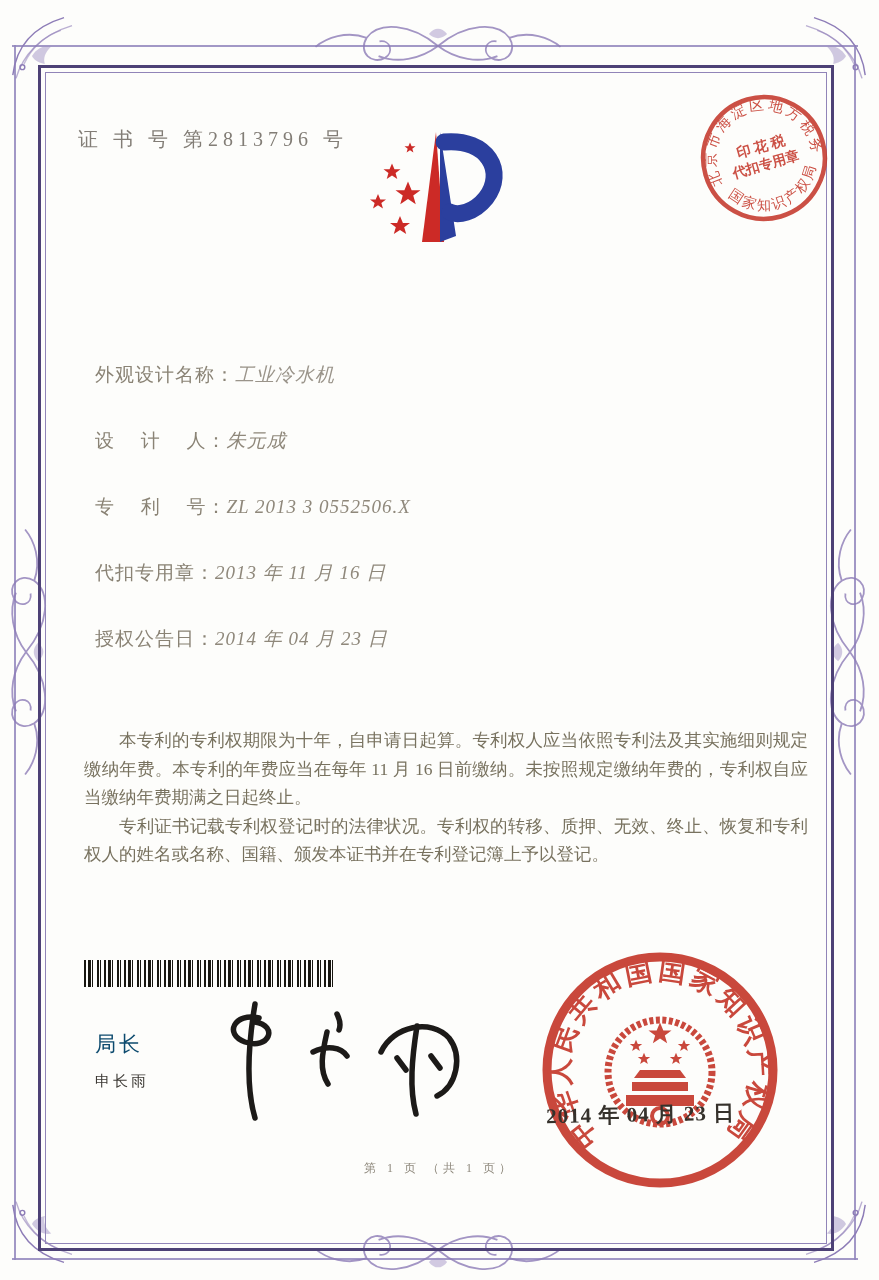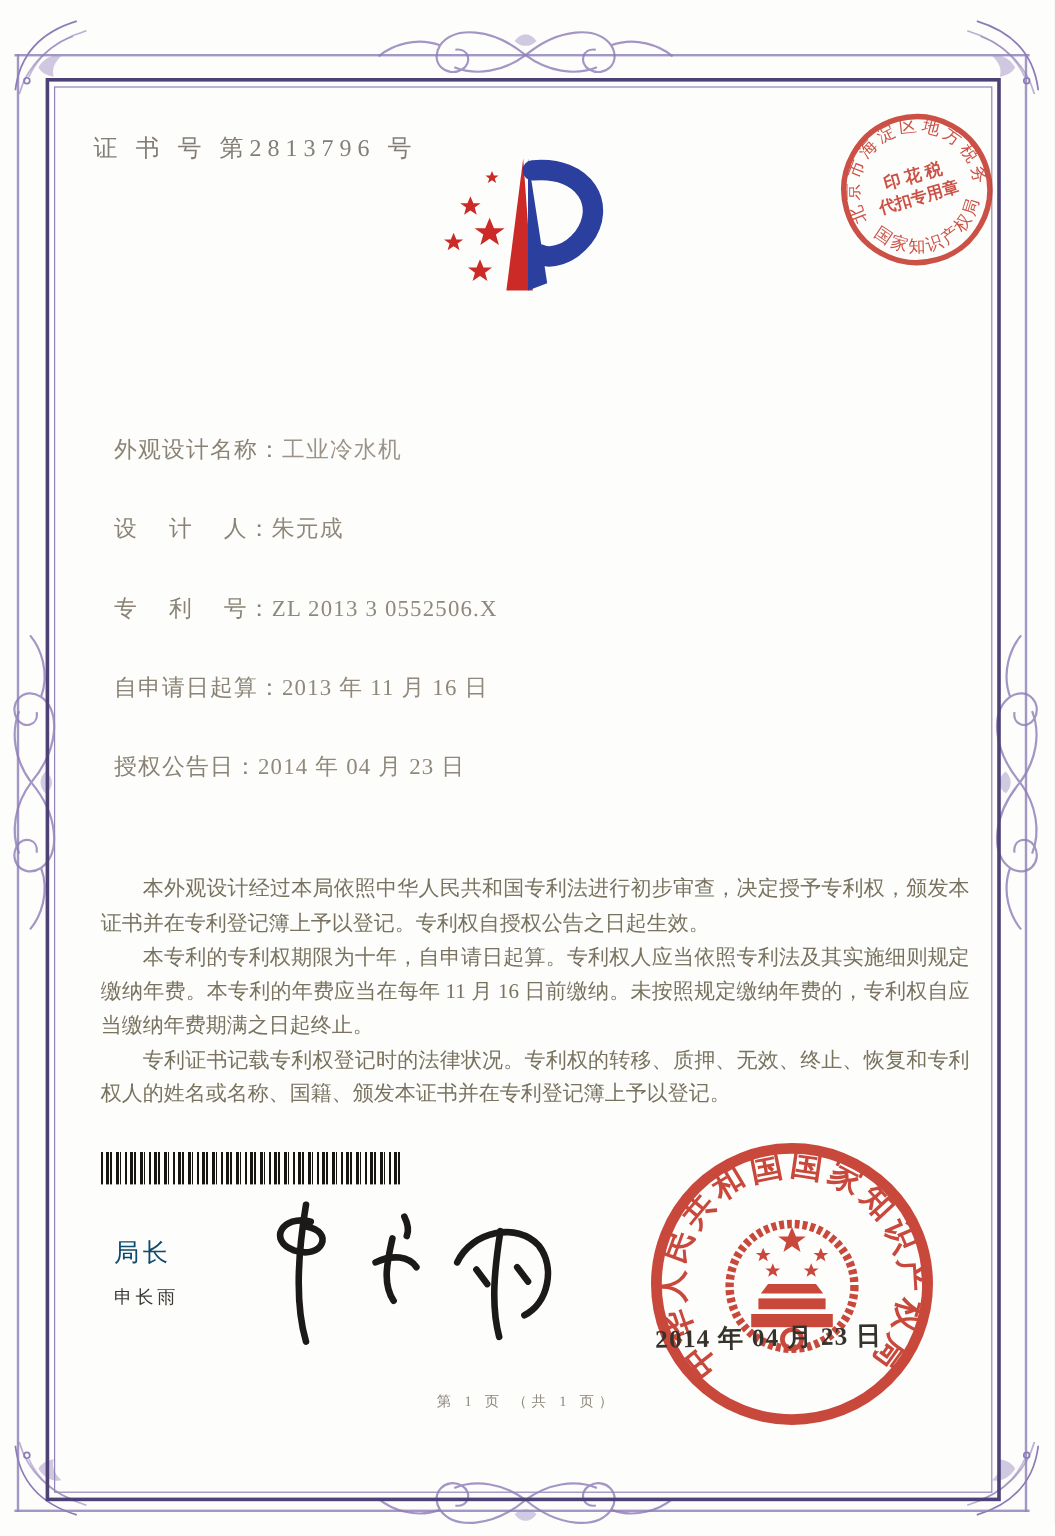--- a/index.html
+++ b/index.html
@@ -18,37 +18,37 @@
     position:absolute;left:38px;top:65px;width:790px;height:1180px;
     border:3px solid #4d4176;
   }
   .frame-inner{
     position:absolute;left:4px;top:4px;right:4px;bottom:4px;
     border:1px solid #9184b8;
   }
   .orn{position:absolute;pointer-events:none;}
   
   .cert-no{
-    position:absolute;left:78px;top:110px;font-size:20px;color:#6d675f;
+    position:absolute;left:78px;top:126px;font-size:20px;color:#6d675f;
     letter-spacing:5px;opacity:.85;
   }
   
   .tax-stamp{position:absolute;left:688px;top:82px;width:152px;height:152px;
     transform:rotate(-16deg);opacity:.88;}
   
   .logo{position:absolute;left:348px;top:120px;width:180px;height:140px;}
   
   .title{
     position:absolute;left:0;top:242px;width:100%;text-align:center;
     font-size:44px;font-weight:bold;color:#262220;letter-spacing:10px;
   }
   
   .fields{position:absolute;left:95px;top:362px;width:700px;}
   .field-row{height:66px;font-size:19px;color:#8a8375;letter-spacing:1px;}
-  .field-row .val{color:#8f887b;}
+  .field-row .val{color:#8f887b;font-style:italic;}
   .field-row:nth-child(1) .val{color:#9a948a;}
   
   .body-text{
     position:absolute;left:84px;top:726px;width:724px;
     font-size:17.5px;line-height:28.5px;color:#78725f;text-align:justify;
   }
   .body-text p{margin:0;text-indent:2em;}
   
   .barcode{
     position:absolute;left:84px;top:960px;width:252px;height:27px;
@@ -175,26 +175,25 @@
     <use href="#star" transform="translate(60,74) scale(1.25)" fill="#cc2a26"></use>
     <use href="#star" transform="translate(30,82) scale(0.8)" fill="#cc2a26"></use>
     <use href="#star" transform="translate(52,106) scale(1.0)" fill="#cc2a26"></use>
   </svg>
 
 
   <div class="fields">
     <div class="field-row"><span>外观设计名称：</span><span class="val">工业冷水机</span></div>
     <div class="field-row"><span>设　 计　 人：</span><span class="val">朱元成</span></div>
     <div class="field-row"><span>专　 利　 号：</span><span class="val">ZL 2013 3 0552506.X</span></div>
-    <div class="field-row"><span>自申请日起算：</span><span class="val">2013 年 11 月 16 日</span></div>
+    <div class="field-row"><span>代扣专用章：</span><span class="val">2013 年 11 月 16 日</span></div>
     <div class="field-row"><span>授权公告日：</span><span class="val">2014 年 04 月 23 日</span></div>
   </div>
 
   <div class="body-text">
-    <p>本外观设计经过本局依照中华人民共和国专利法进行初步审查，决定授予专利权，颁发本证书并在专利登记簿上予以登记。专利权自授权公告之日起生效。</p>
     <p>本专利的专利权期限为十年，自申请日起算。专利权人应当依照专利法及其实施细则规定缴纳年费。本专利的年费应当在每年 11 月 16 日前缴纳。未按照规定缴纳年费的，专利权自应当缴纳年费期满之日起终止。</p>
     <p>专利证书记载专利权登记时的法律状况。专利权的转移、质押、无效、终止、恢复和专利权人的姓名或名称、国籍、颁发本证书并在专利登记簿上予以登记。</p>
   </div>
 
   <div class="barcode"></div>
 
   <div class="signer-title">局长</div>
   <div class="signer-name">申长雨</div>
 
   <svg class="signature-svg" viewBox="0 0 290 128">

